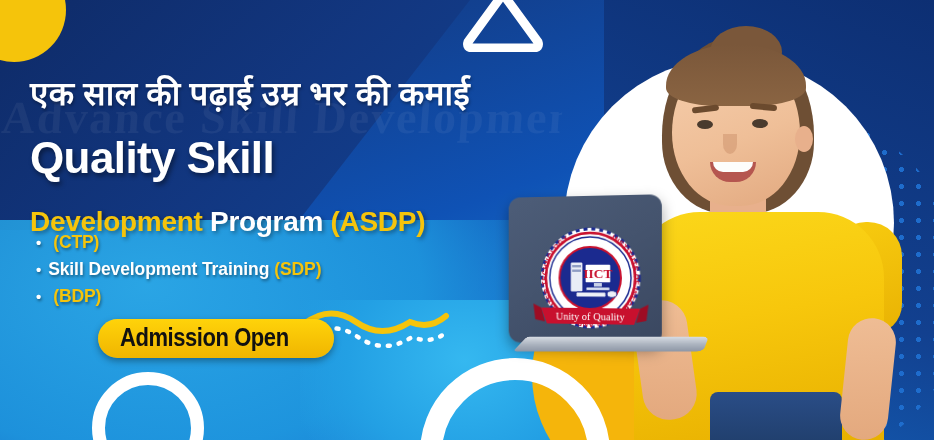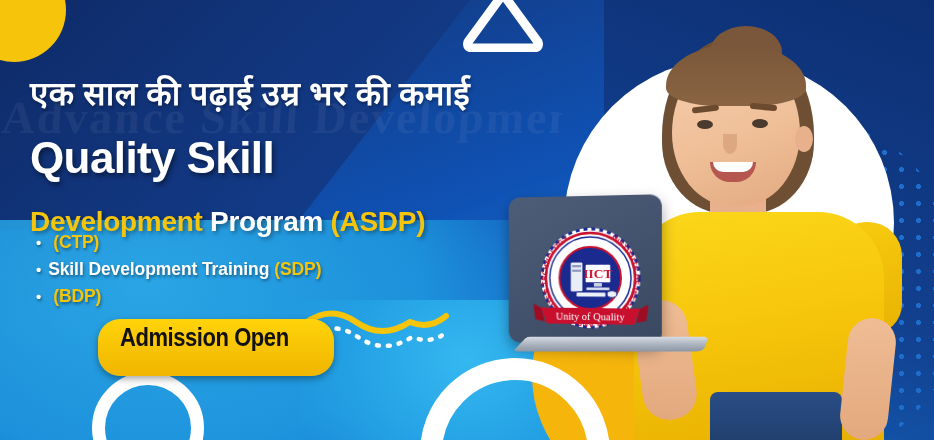--- a/index.html
+++ b/index.html
@@ -140,21 +140,21 @@
   }
   .bullet .dot{
     color:#ffffff; font-size:15px; margin-right:7px; line-height:1;
   }
   .bullet .abbr{ color:#f5c40b; margin-left:5px; }
 
   .cta{
     position:absolute; left:98px; top:319px;
     background:linear-gradient(180deg,#ffd30a 0%,#f0b500 100%);
     border-radius:22px;
-    padding:4px 22px 24px 22px;
+    padding:4px 22px 6px 22px;
     box-shadow:0 3px 7px rgba(0,0,0,.35);
     border:none; cursor:pointer;
   }
   .cta span{
     font-family:"Liberation Sans Narrow","Liberation Sans", sans-serif;
     font-size:25px; font-weight:800; color:#111111;
     letter-spacing:-.5px; white-space:nowrap;
     transform:scaleX(.88); display:inline-block; transform-origin:left center;
   }
 

